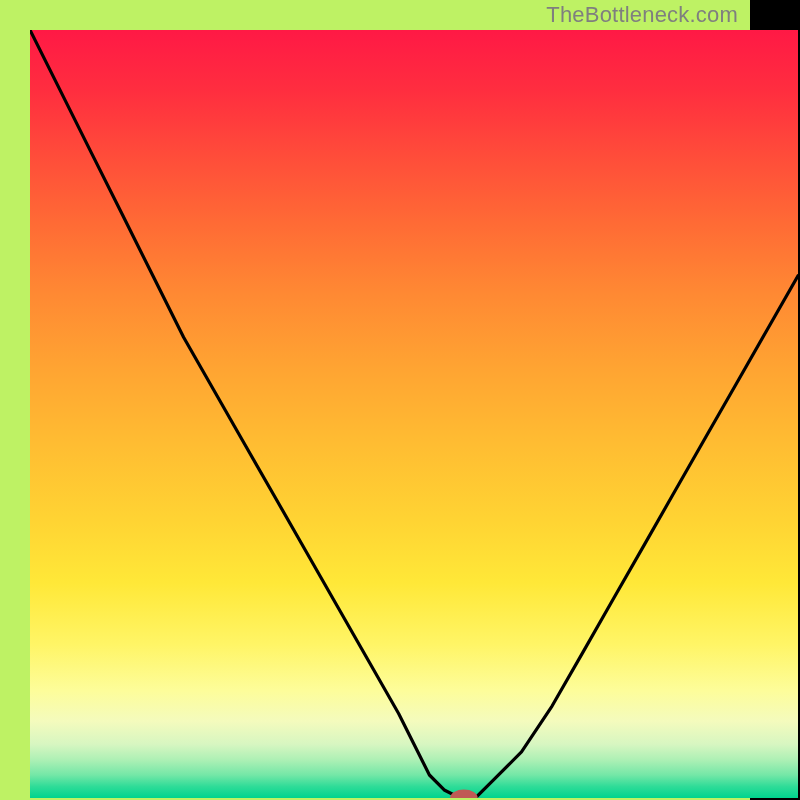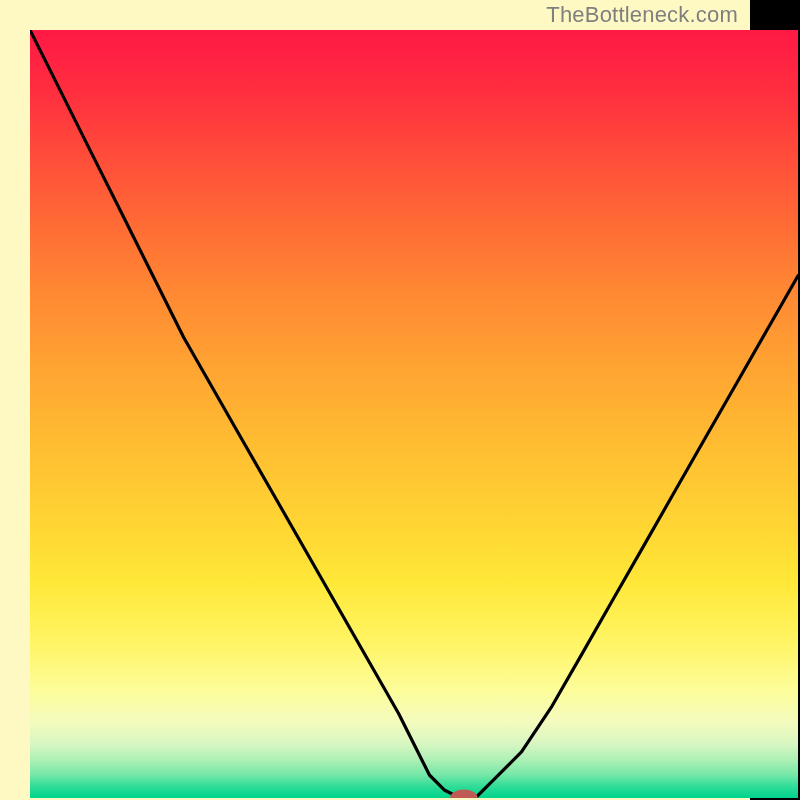--- a/index.html
+++ b/index.html
@@ -8,21 +8,21 @@
     width: 800px;
     height: 800px;
     background: #000;
     overflow: hidden;
     font-family: Arial, Helvetica, sans-serif;
   }
   .frame {
     position: relative;
     width: 750px;
     height: 800px;
-    background: #fef9c3;
+    background: #bef264;
   }
   .watermark {
     position: absolute;
     top: 2px;
     right: 12px;
     color: #7f7f7f;
     font-size: 22px;
     letter-spacing: 0.2px;
     z-index: 20;
   }

